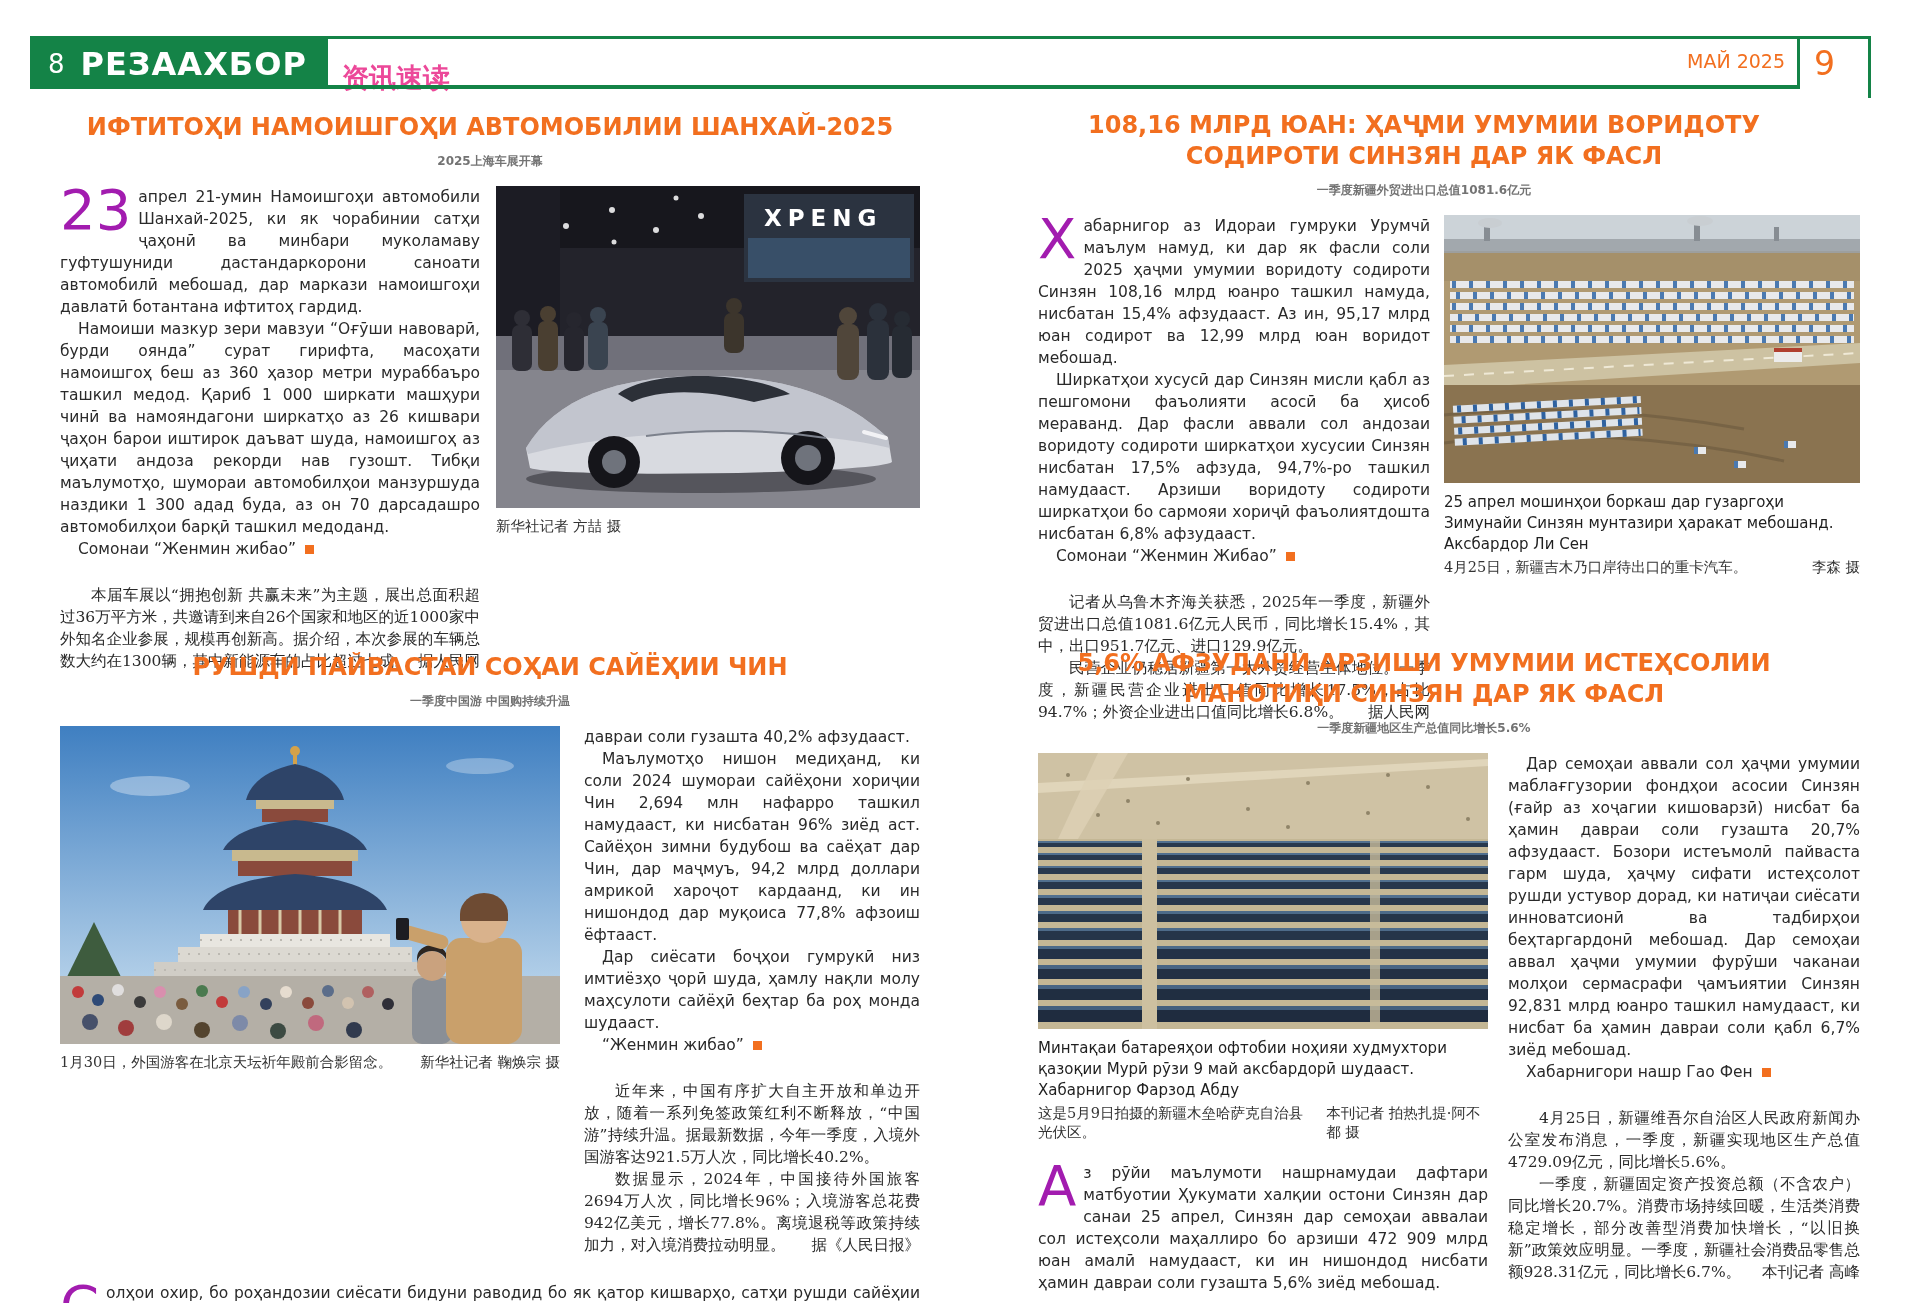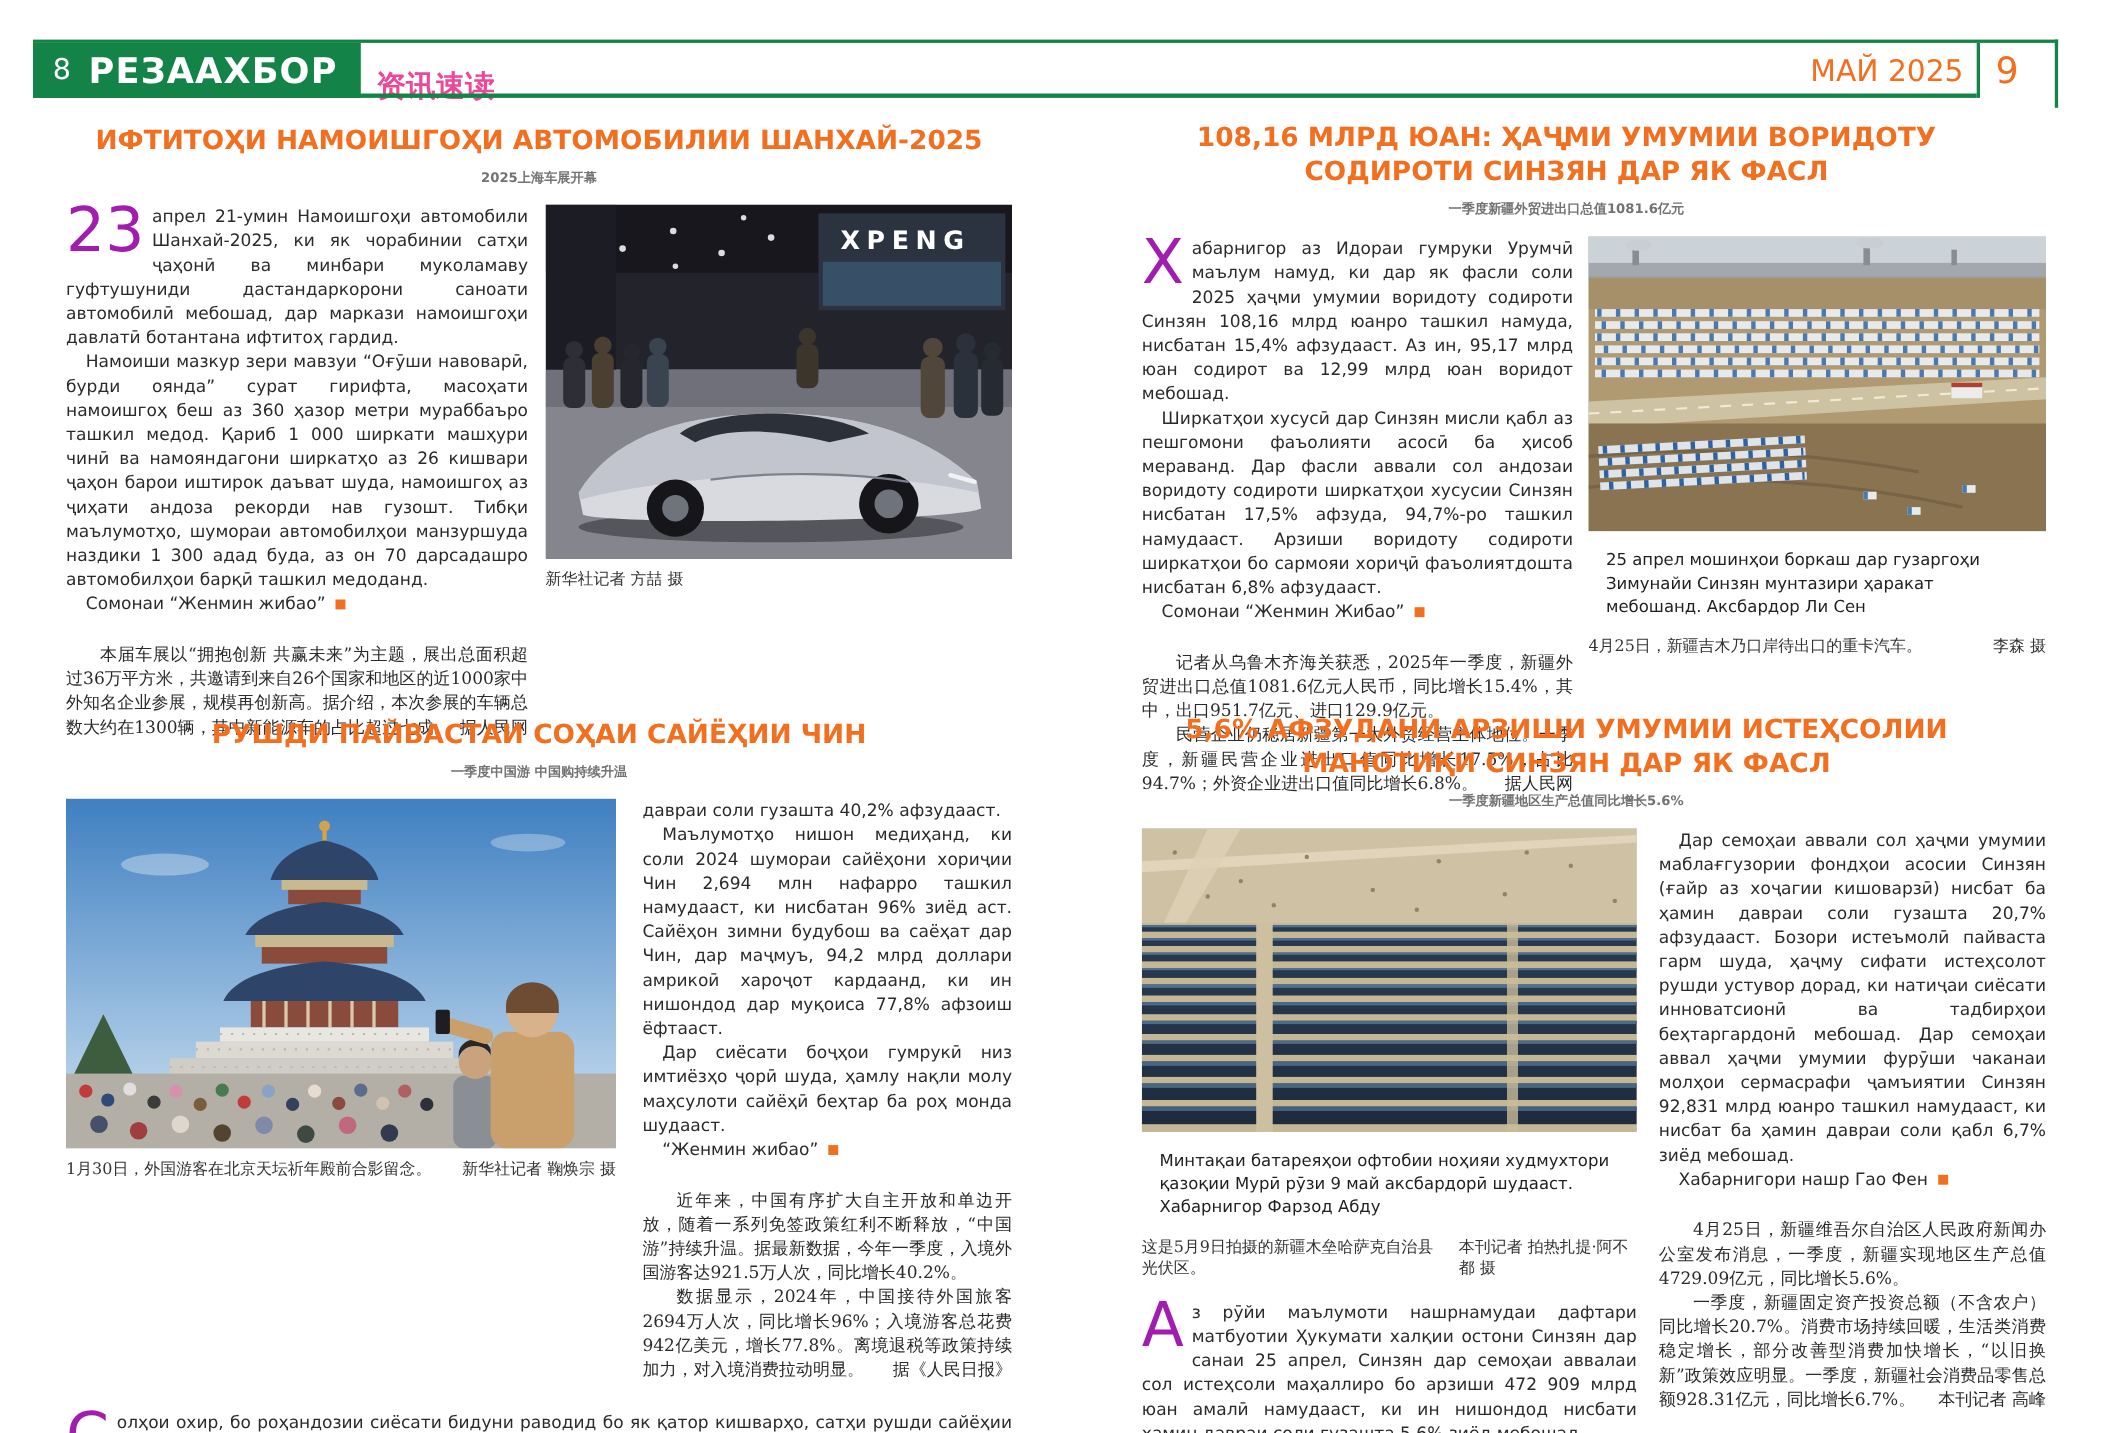--- a/index.html
+++ b/index.html
@@ -7,21 +7,21 @@
         font-family:"DejaVu Sans","Liberation Sans",sans-serif;color:#242424;}
 
   
   .rule-top{position:absolute;left:30px;top:36px;width:1841px;height:3px;background:#148347;}
   .mast-box{position:absolute;left:30px;top:39px;width:298px;height:50px;background:#148347;
             display:flex;align-items:center;color:#fff;}
   .mast-box .pgnum{font-size:26px;margin:0 16px 0 18px;}
   .mast-box .mast{font-size:32px;font-weight:bold;letter-spacing:1px;}
   .mast-cn{position:absolute;left:342px;top:60px;color:#ec4899;font-size:27px;font-weight:bold;}
   .rule-mid{position:absolute;left:30px;top:85px;width:1767px;height:4px;background:#148347;}
-  .hdr-issue{position:absolute;left:1560px;top:50px;width:225px;text-align:right;color:#f26f1f;font-size:27px;}
+  .hdr-issue{position:absolute;left:1560px;top:50px;width:225px;text-align:right;color:#f26f1f;font-size:19px;}
   .hdr-vdiv{position:absolute;left:1797px;top:39px;width:3px;height:50px;background:#148347;}
   .hdr-pg9{position:absolute;left:1814px;top:44px;color:#f26f1f;font-size:33px;}
   .rule-right{position:absolute;left:1868px;top:36px;width:3px;height:62px;background:#148347;}
 
   
   .art{position:absolute;}
   .a1{left:60px;top:112px;width:860px;}
   .a2{left:988px;top:110px;width:872px;}
   .a3{left:60px;top:652px;width:860px;}
   .a4{left:988px;top:648px;width:872px;}
@@ -40,21 +40,21 @@
   .dc{float:left;color:#a21caf;font-size:56px;line-height:42px;padding:3px 7px 0 0;}
   .cn-block{margin-top:24px;}
   .cnp{font-family:"DejaVu Serif","Liberation Serif",serif;font-size:15.5px;line-height:26px;
        text-align:justify;margin:0;color:#3d3d3d;text-indent:2em;}
   .cnp .credit{float:right;text-indent:0;}
 
   figure{margin:0;}
   .ph{background:#ccc;overflow:hidden;}
   .ph svg{display:block;}
   figcaption{margin-top:9px;}
-  .cap{font-size:15px;line-height:21px;color:#1f1f1f;text-align:left;margin:16px;}
+  .cap{font-size:15px;line-height:21px;color:#1f1f1f;text-align:left;margin:0;}
   .capcn{display:flex;justify-content:space-between;gap:10px;
          font-family:"DejaVu Serif","Liberation Serif",serif;font-size:14.5px;color:#333;margin:3px 0 0;}
   .bottom-par{margin-top:26px;}
   .a4 .bottom-par{margin-top:20px;}
 </style>
 </head>
 <body>
 
 <div class="page">
 

